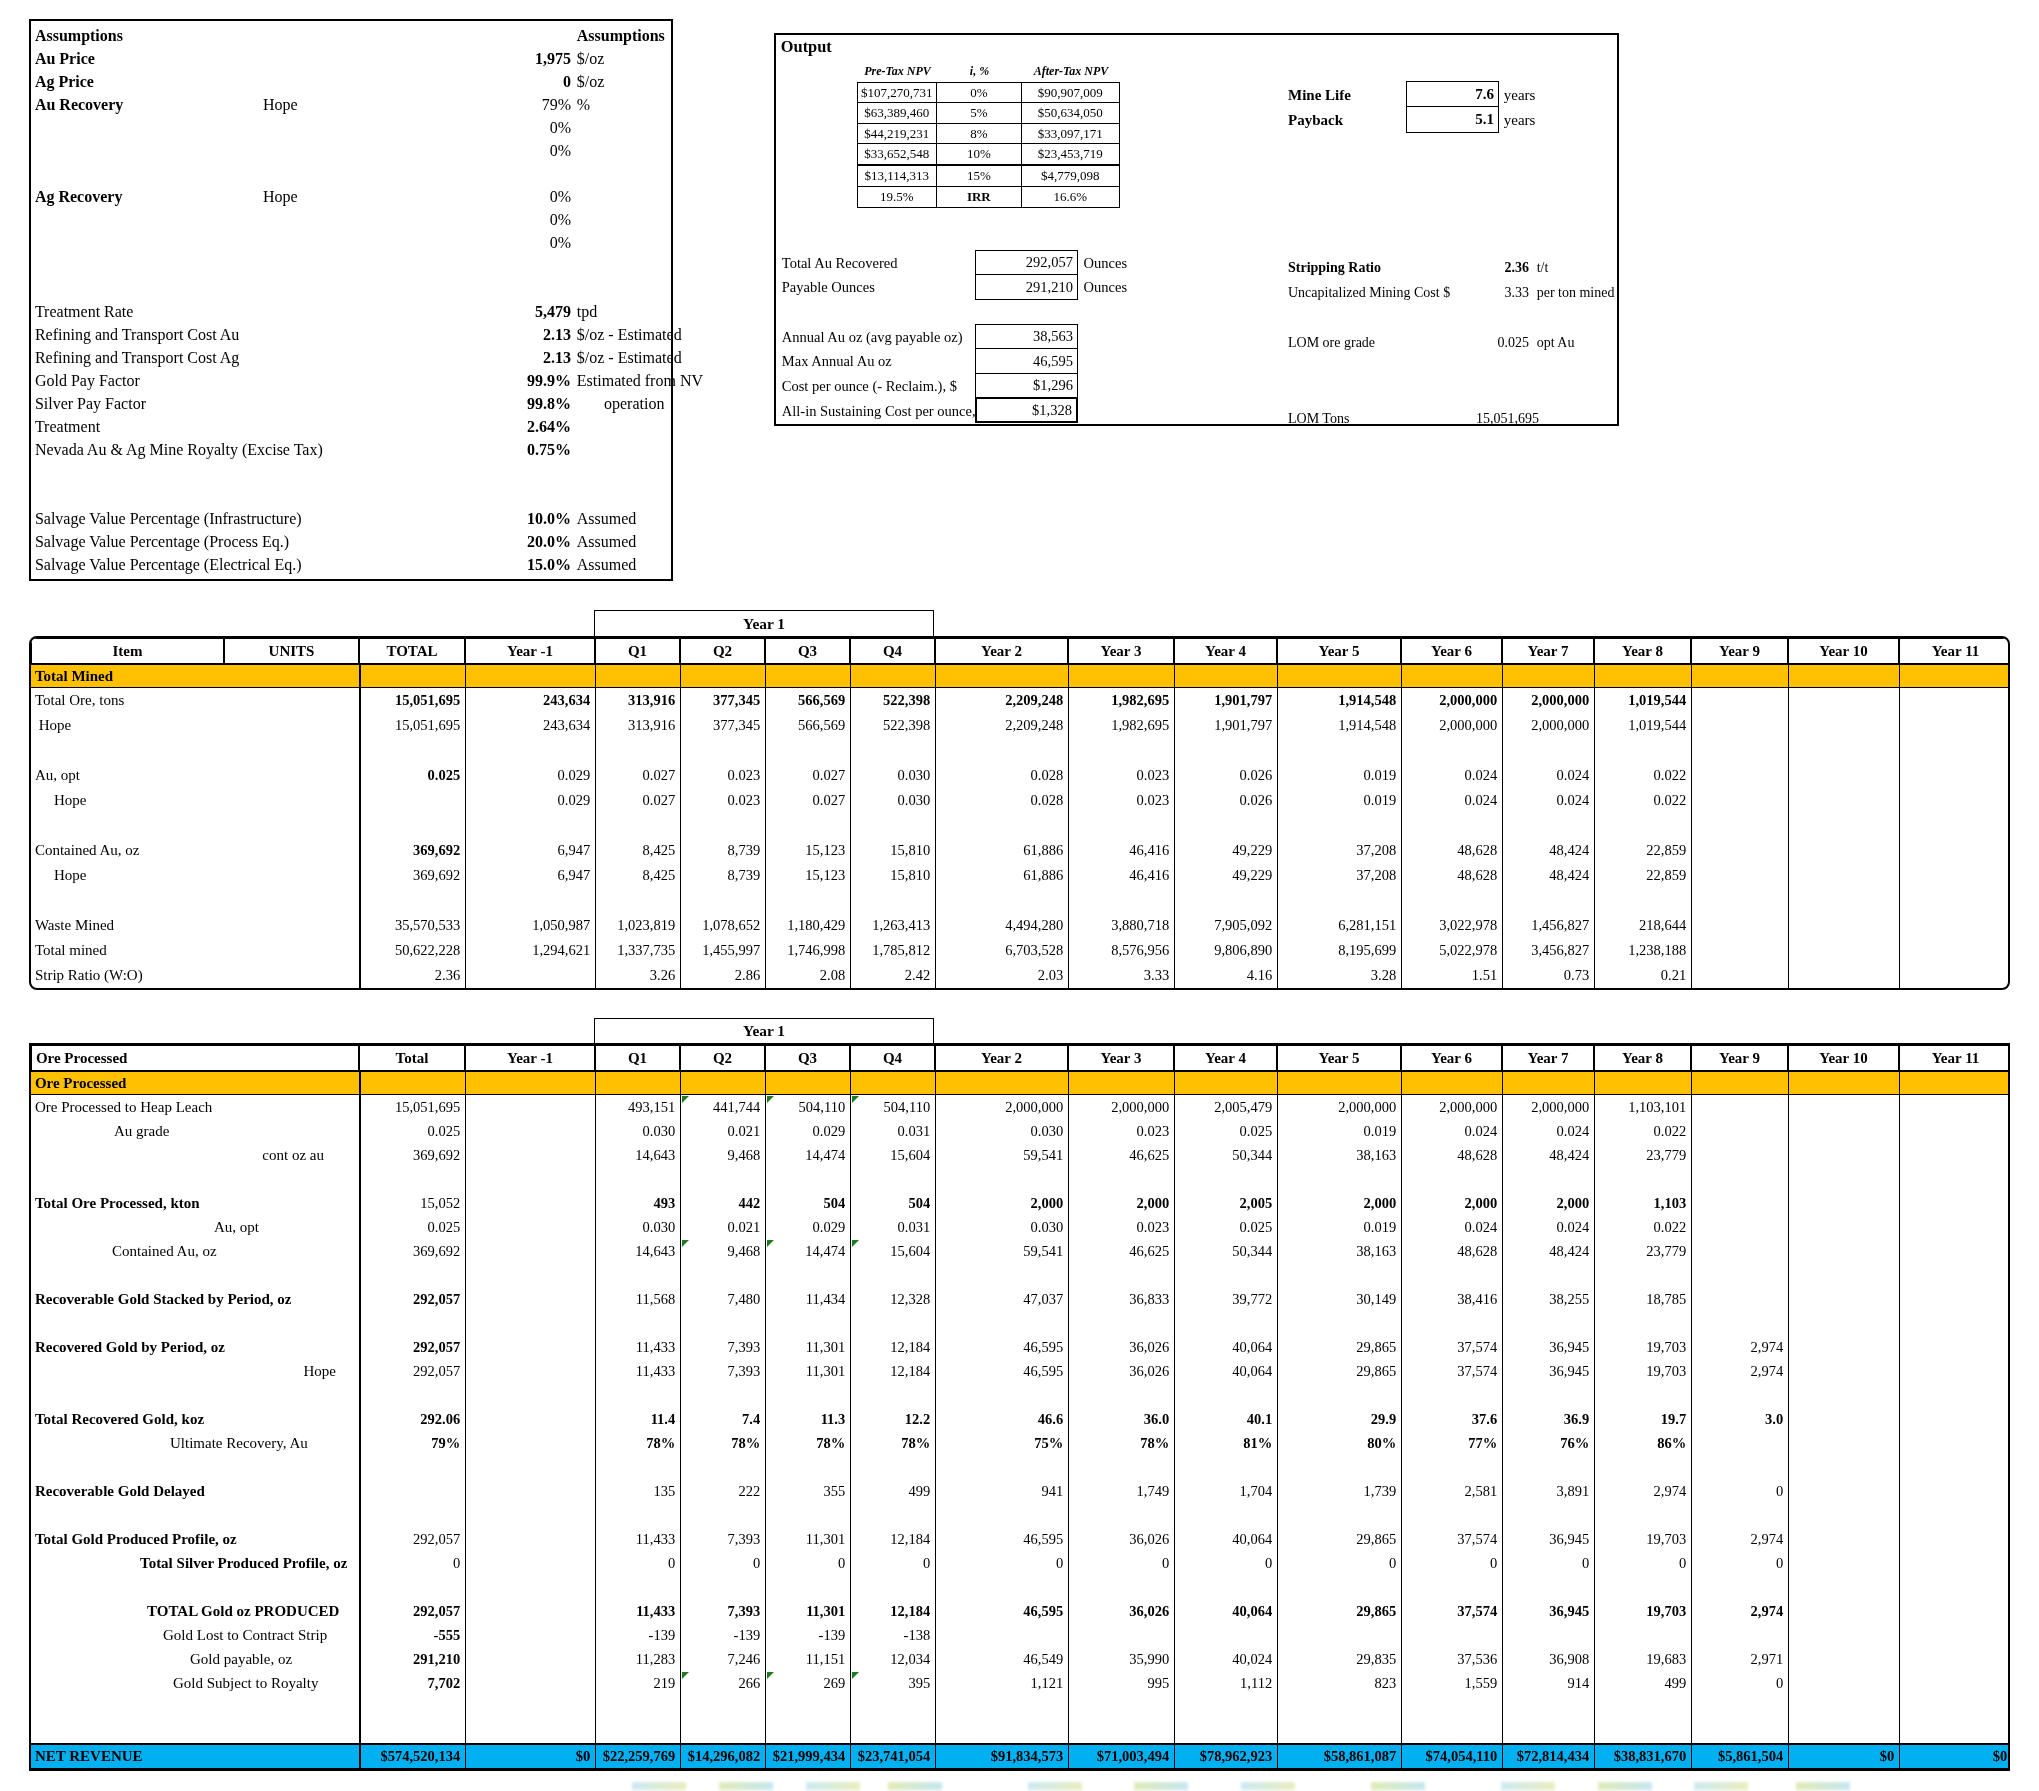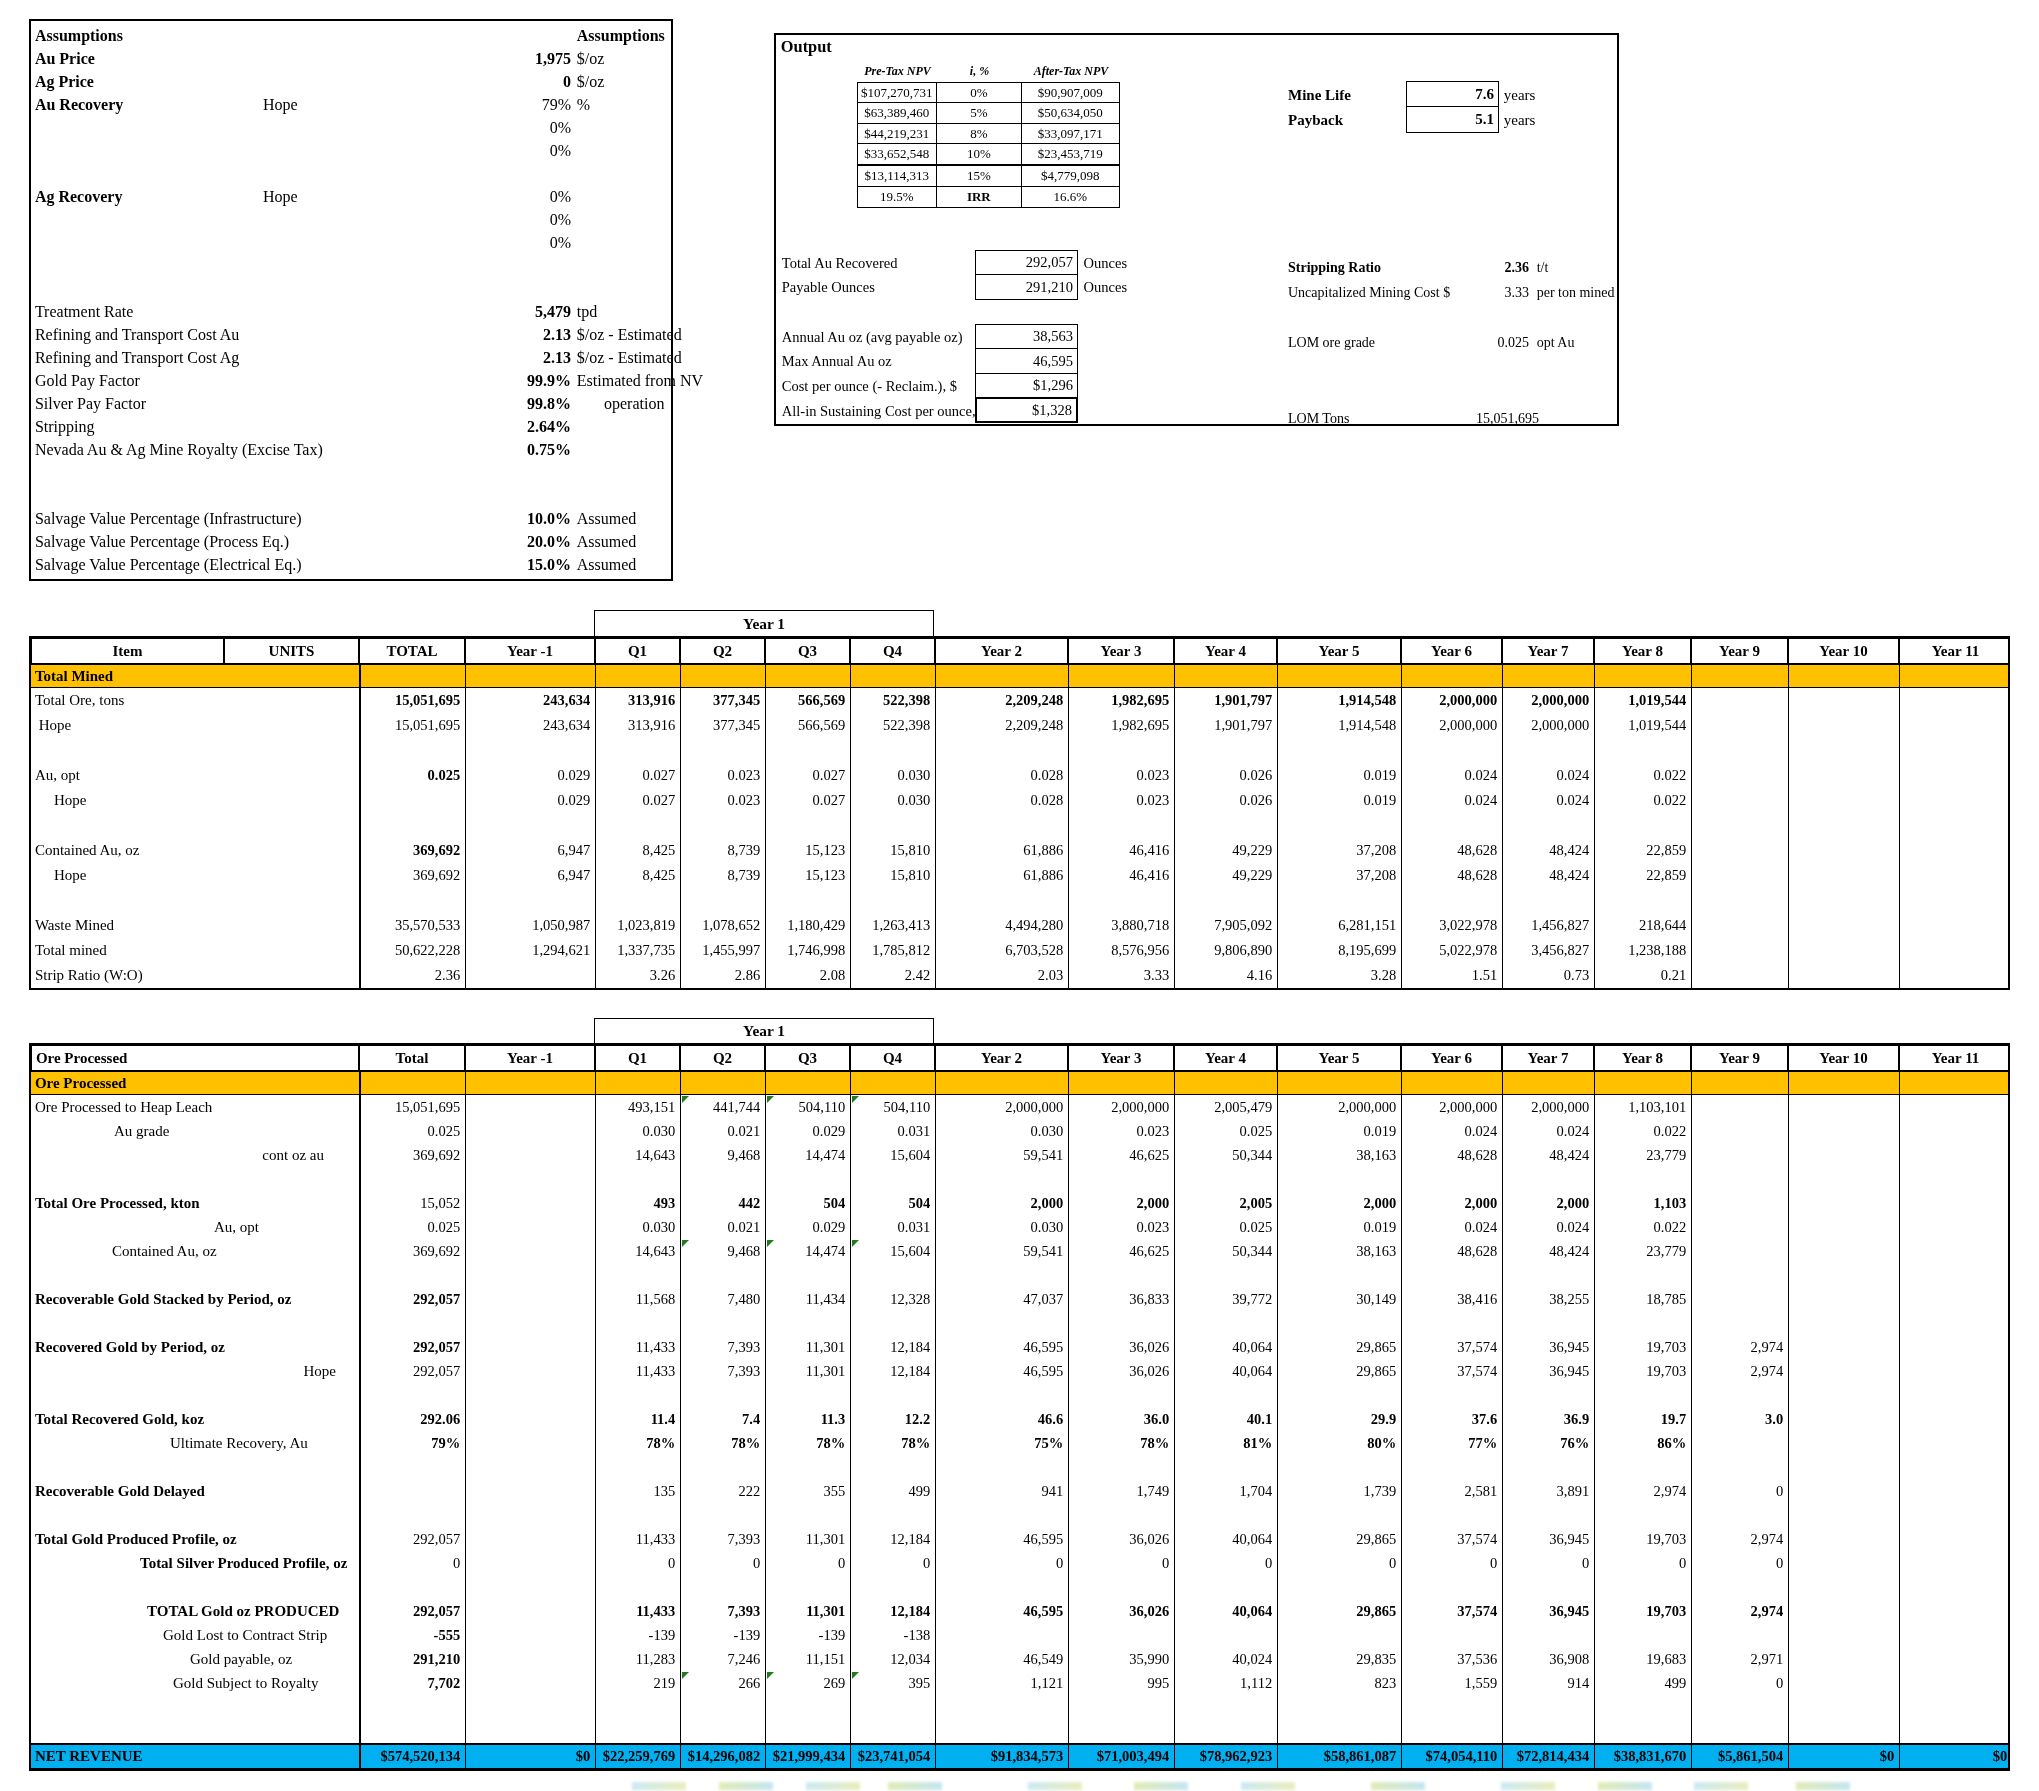--- a/index.html
+++ b/index.html
@@ -39,21 +39,21 @@
   .rtrow{display:grid;grid-template-columns:183px 58px auto;height:25px;align-items:center;font-size:14px;}
   .rtrow.wide{grid-template-columns:145px 106px auto;}
   .rl{white-space:nowrap;}
   .rv{text-align:right;white-space:nowrap;}
   .ru{padding-left:7.7px;white-space:nowrap;}
   
   .grp{position:absolute;left:594px;width:340px;border:1.9px solid #000;box-sizing:border-box;display:flex;align-items:center;justify-content:center;font-weight:bold;font-size:15.4px;background:#fff;}
   #grp-m{top:610px;height:27px;}
   #grp-p{top:1018px;height:26px;}
   .gt{position:absolute;left:29px;width:1981px;border:2.9px solid #000;box-sizing:border-box;background:#fff;overflow:hidden;}
-  #mined{top:636px;}
+  #mined{top:636px;border-radius:8px;}
   #proc{top:1043px;}
   .grow{display:grid;grid-template-columns:328px 106px 130px 85px 85px 85px 85px 133px 106px 103px 124px 101px 92px 97px 97px 111px 113px;align-items:stretch;}
   .mh{grid-template-columns:193px 135px 106px 130px 85px 85px 85px 85px 133px 106px 103px 124px 101px 92px 97px 97px 111px 113px;}
   .hrow{height:26px;}
   .hc{border:1px solid #000;display:flex;align-items:center;justify-content:center;font-weight:bold;font-size:15px;white-space:nowrap;}
   .hc.hl{justify-content:flex-start;padding-left:3.9px;}
   .obrow{height:24px;}
   .oc{background:#FFC000;border-left:1px solid #000;border-top:1.9px solid #000;border-bottom:1.9px solid #000;}
   .oc.first{border-left:none;font-weight:bold;font-size:15px;display:flex;align-items:center;padding-left:3.9px;}
   .m .drow{height:25px;}
@@ -168,21 +168,21 @@
         <div class="avalue b">99.9%</div>
         <div class="aunit">Estimated from NV</div>
       </div>
       <div class="arow">
         <div class="alabel">Silver Pay Factor</div>
         <div class="amid"></div>
         <div class="avalue b">99.8%</div>
         <div class="aunit uc">operation</div>
       </div>
       <div class="arow">
-        <div class="alabel">Stripping</div>
+        <div class="alabel">Treatment</div>
         <div class="amid"></div>
         <div class="avalue b">2.64%</div>
         <div class="aunit"></div>
       </div>
       <div class="arow">
         <div class="alabel">Nevada Au &amp; Ag Mine Royalty (Excise Tax)</div>
         <div class="amid"></div>
         <div class="avalue b">0.75%</div>
         <div class="aunit"></div>
       </div>

